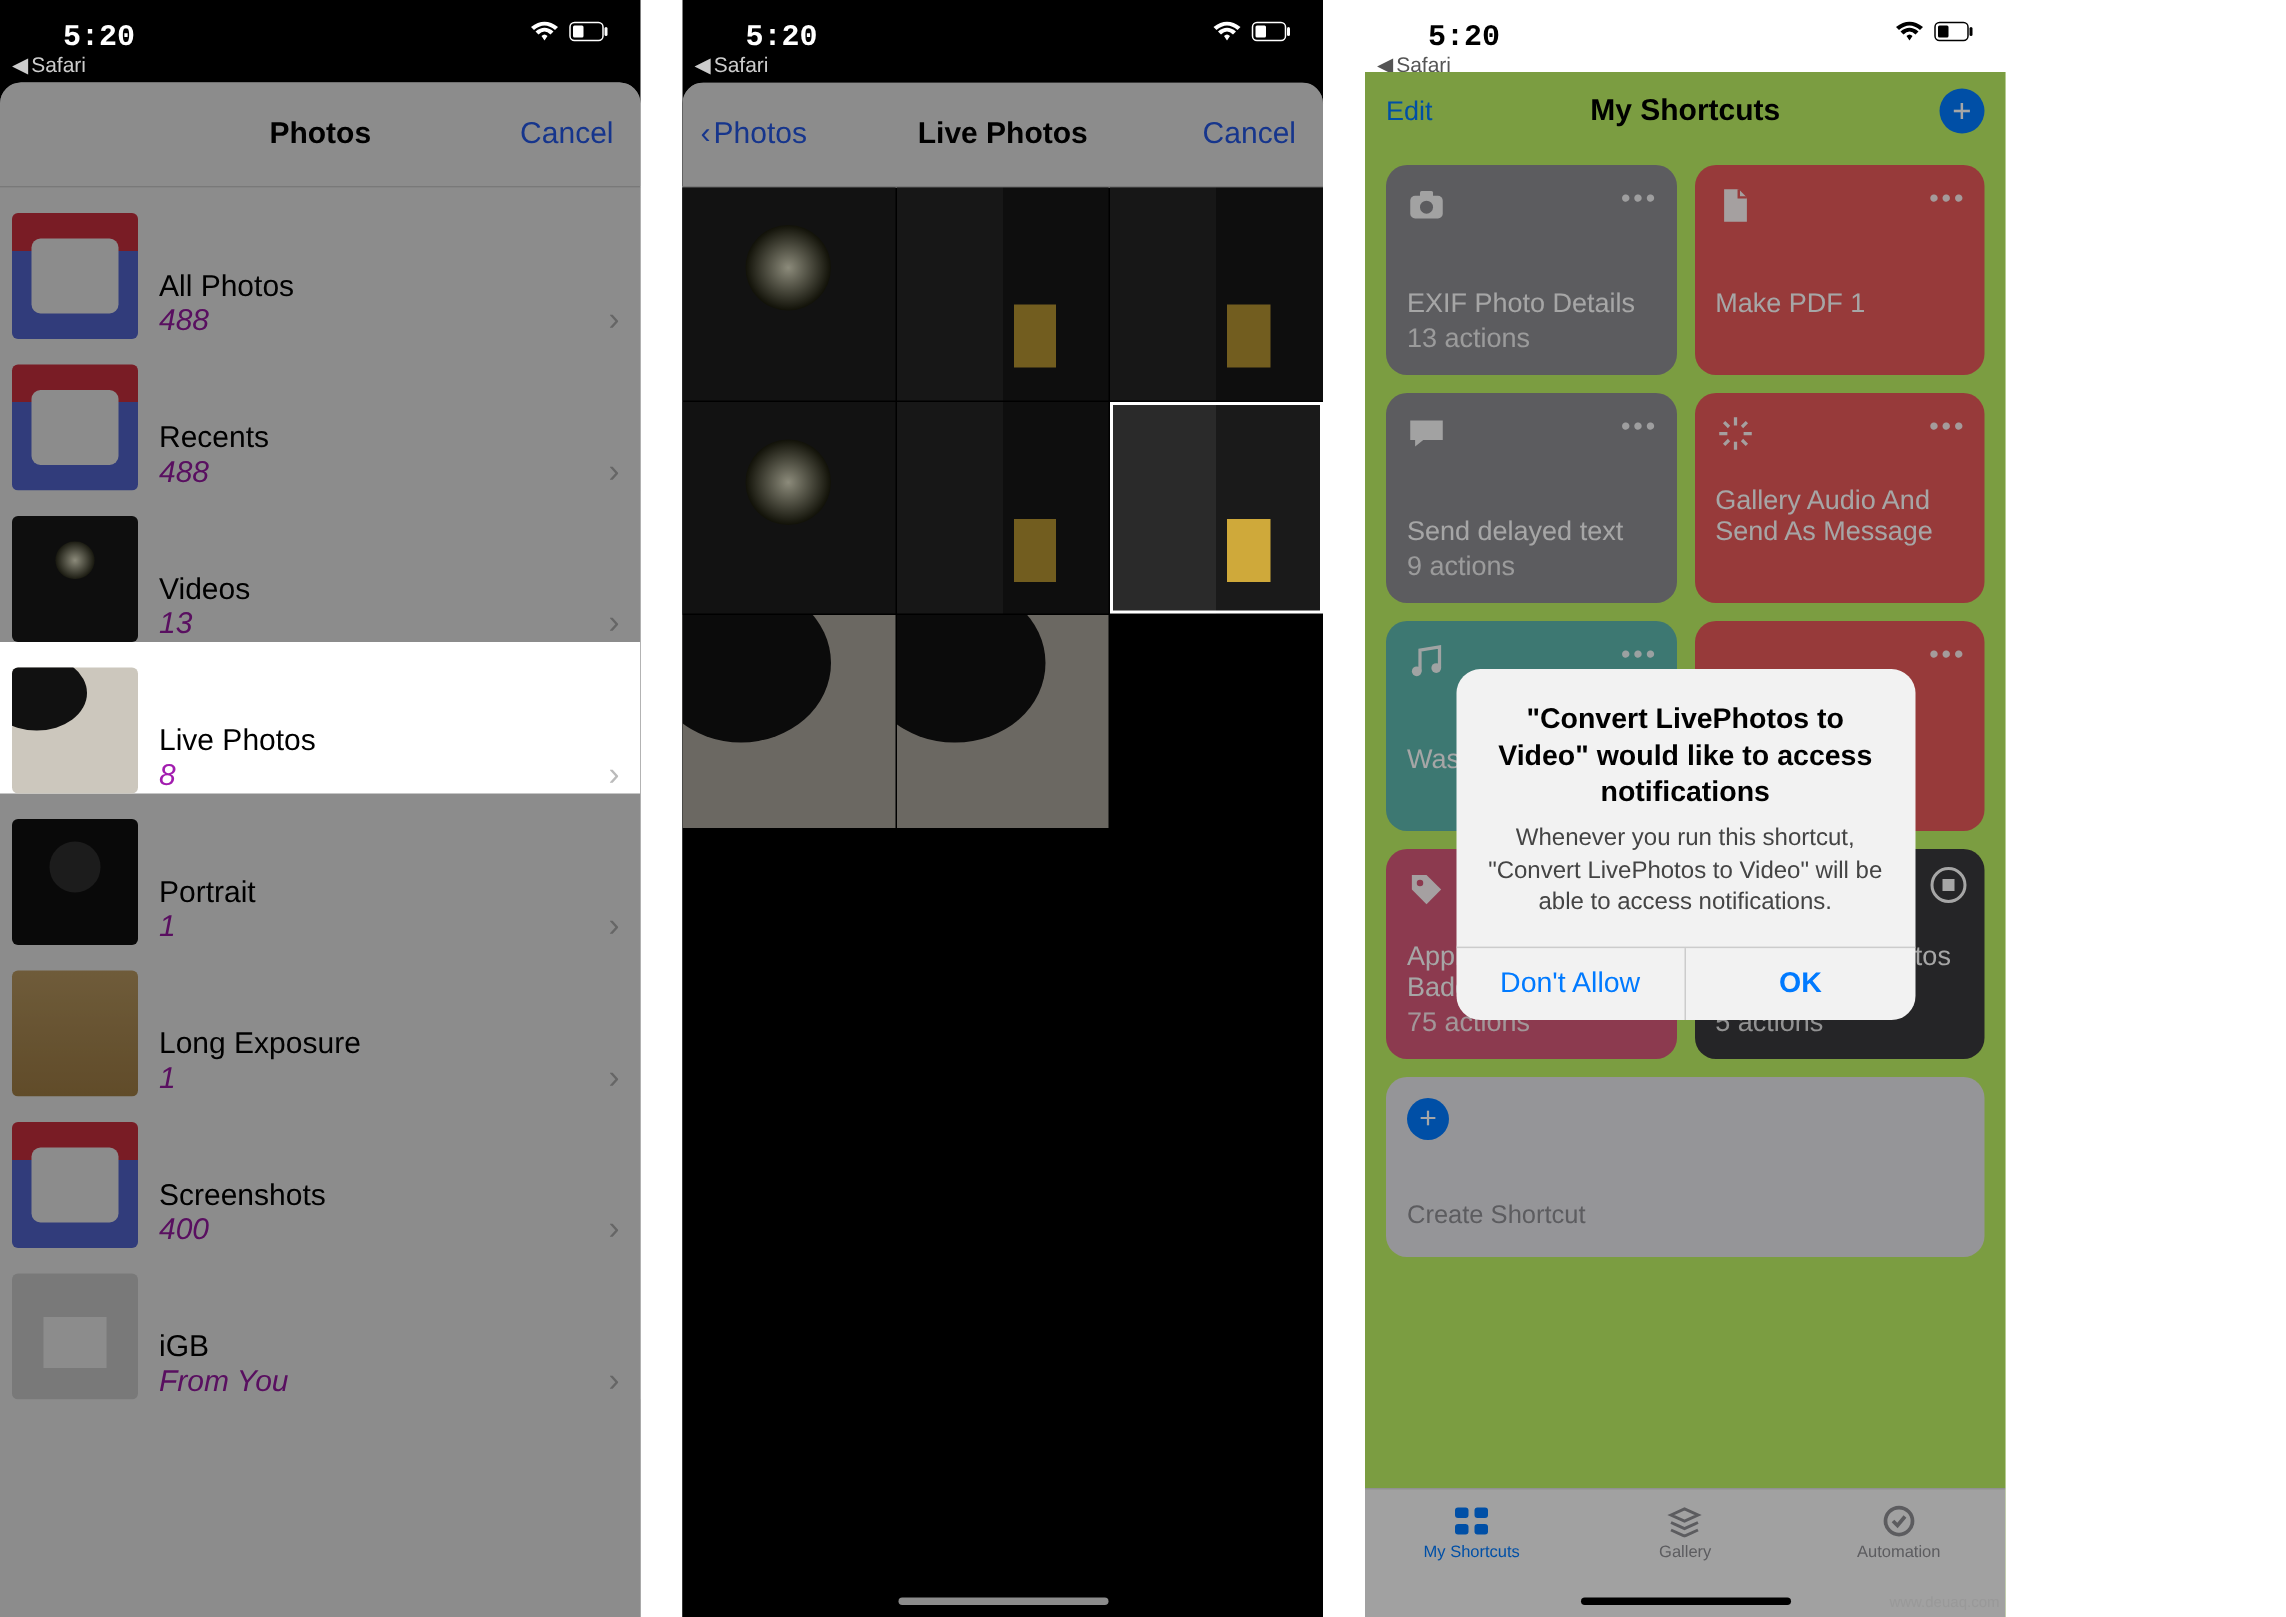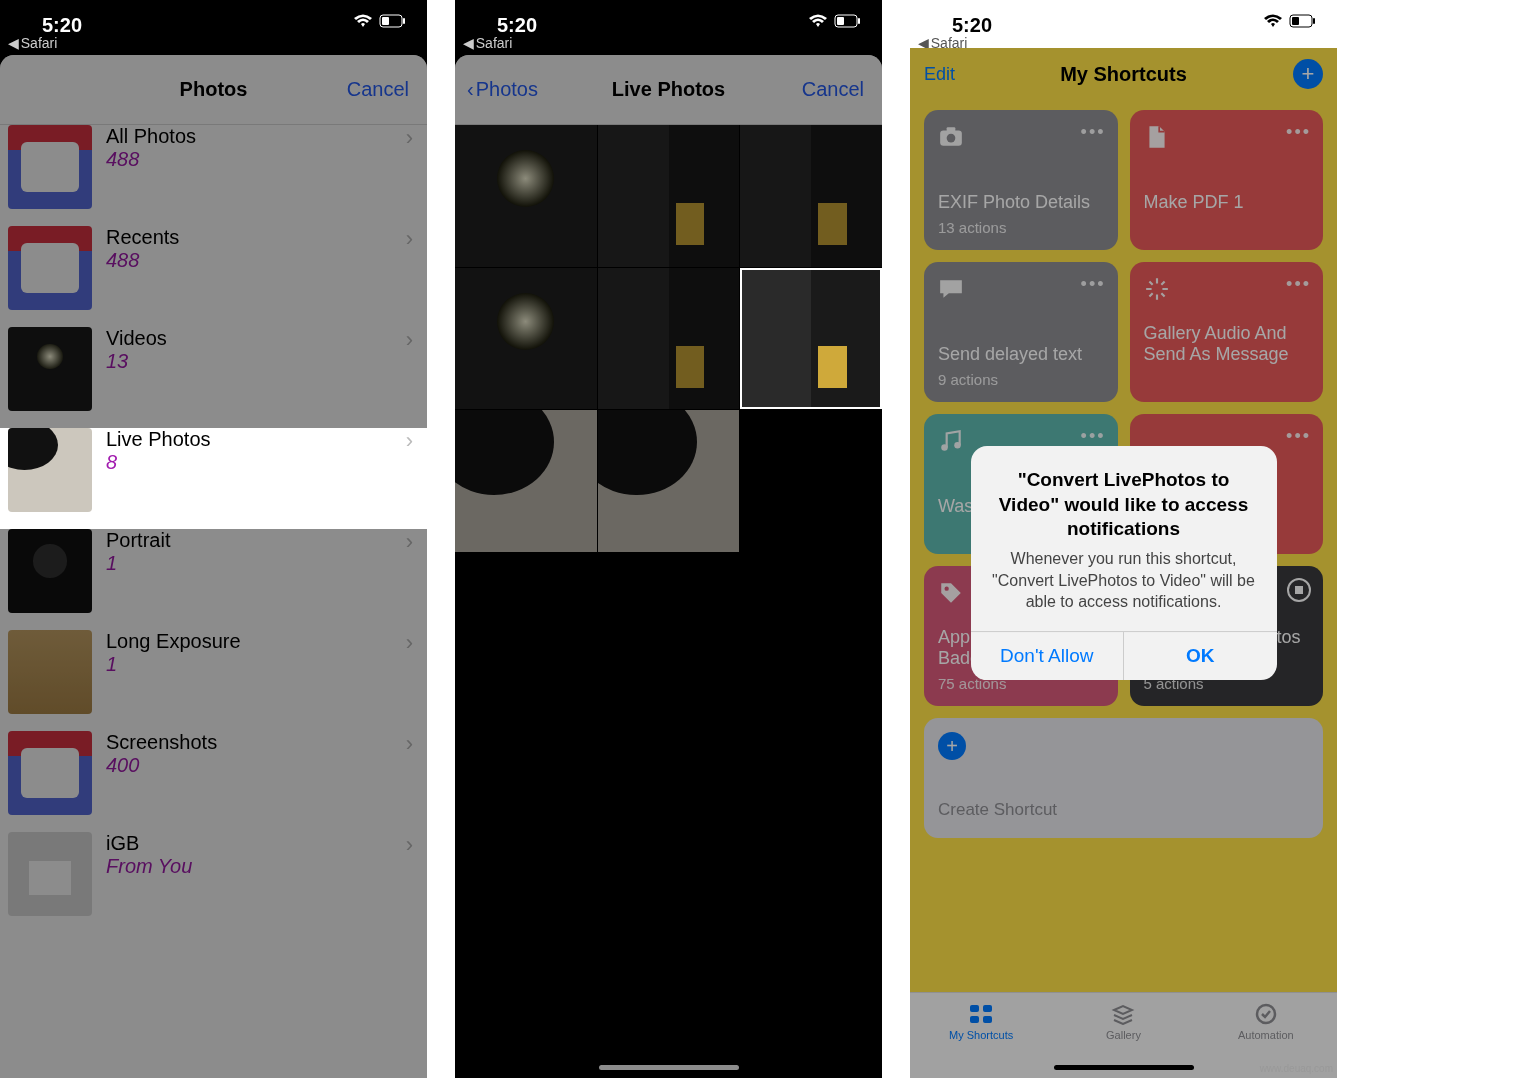--- a/index.html
+++ b/index.html
@@ -4,35 +4,35 @@
 <style>
   * { box-sizing: border-box; margin: 0; padding: 0; font-family: -apple-system, BlinkMacSystemFont, "Helvetica Neue", sans-serif; }
   body { background: #fff; width: 1524px; height: 1078px; display: flex; }
   .phone { position: relative; height: 1078px; background: #000; flex-shrink: 0; }
   .phone1 { width: 427px; }
   .phone2 { width: 427px; margin-left: 14px; }
   .phone3 { width: 427px; margin-left: 14px; background:#fff;}
   .gap { width: 14px; background: #fff; height: 1078px; }
 
   .status-bar { position: absolute; top: 0; left: 0; right: 0; height: 50px; color: #fff; display: flex; align-items: flex-start; padding: 14px 20px 0; font-size: 20px; font-weight: 600; }
-  .status-bar .time { flex:1; padding-left: 22px; }
+  .status-bar .time { flex:1; padding-left: 22px; font-family: Liberation Mono, monospace; }
   .status-bar .icons { display:flex; gap:6px; align-items:center; }
   .status-light .status-bar { color: #000; }
   .back-to { position: absolute; top: 35px; left: 8px; font-size: 14px; color: #ccc; display:flex; align-items:center; gap:2px;}
   .status-light .back-to { color:#555; }
 
   
   .picker-sheet { position:absolute; top:55px; left:0; right:0; bottom:0; background:#fff; border-top-left-radius:14px; border-top-right-radius:14px; overflow:hidden;}
   .dim-overlay { position:absolute; inset:0; background:rgba(0,0,0,0.45); pointer-events:none; z-index:5;}
   .picker-header { height:70px; display:flex; align-items:center; justify-content:center; position:relative; border-bottom:1px solid #ddd;}
   .picker-header .title { font-size:20px; font-weight:600; color:#000;}
   .picker-header .cancel { position:absolute; right:18px; font-size:20px; color:#2962ff; }
   .picker-header .back { position:absolute; left:12px; font-size:20px; color:#2962ff; display:flex; align-items:center; gap:2px;}
   .album-list { overflow:hidden; }
-  .album-row { display:flex; align-items:flex-start; height:101px; padding:0 14px 0 8px; position:relative; background:#fff;}
+  .album-row { display:flex; align-items:flex-end; height:101px; padding:0 14px 0 8px; position:relative; background:#fff;}
   .album-row.highlight { z-index:10; }
   .album-thumb { width:84px; height:84px; background:#444; border-radius:4px; flex-shrink:0; margin-right:14px; position:relative; overflow:hidden;}
   .album-info { flex:1; }
   .album-name { font-size:20px; color:#000; }
   .album-count { font-size:20px; color:#a21caf; margin-top:0;font-style:italic;}
   .chevron { color:#bbb; font-size:22px; }
 
   
   .t-screenshot { background: linear-gradient(#d34 0 30%, #5a6ee0 30% 100%);}
   .t-screenshot::after{content:"";position:absolute;inset:20% 15%;background:#fff;border-radius:6px;}
@@ -52,33 +52,33 @@
   .photo-cell.sel { outline:2px solid #fff; outline-offset:-2px; z-index:20;}
   .pc-light::after{content:"";position:absolute;left:30%;top:18%;width:40%;height:40%;background:radial-gradient(circle,#fffde0,#221 70%);border-radius:50%;}
   .pc-office{background:linear-gradient(90deg,#2a2a2a 0 50%,#1a1a1a 50%);}
   .pc-office::after{content:"";position:absolute;left:55%;top:55%;width:20%;height:30%;background:#cfa93a;}
   .pc-chair{background:#c4beb3;}
   .pc-chair::after{content:"";position:absolute;left:-15%;top:-15%;width:85%;height:75%;background:#141414;border-radius:50%;}
   .phone2 .picker-sheet{background:#000; border-top-left-radius:14px; border-top-right-radius:14px;}
   .phone2 .picker-header{background:#fff;}
 
   
-  .phone3 .body-area{position:absolute; top:48px; left:0; right:0; bottom:0; background:#fde047;}
+  .phone3 .body-area{position:absolute; top:48px; left:0; right:0; bottom:0; background:#bef264;}
   .nav3 { height:52px; display:flex; align-items:center; justify-content:center; position:relative; padding:0 14px;}
   .nav3 .title{font-size:20px; font-weight:600;}
   .nav3 .edit{position:absolute; left:14px; color:#007aff; font-size:18px;}
   .nav3 .plus{position:absolute; right:14px; width:30px; height:30px; border-radius:50%; background:#007aff; color:#fff; display:flex; align-items:center; justify-content:center; font-size:22px; font-weight:300;}
   .cards{padding:10px 14px; display:grid; grid-template-columns:1fr 1fr; gap:12px;}
   .card{height:140px; border-radius:14px; padding:14px; position:relative; color:#fff;}
   .card .more{position:absolute; top:12px; right:12px; opacity:.9; font-size:18px; letter-spacing:2px;}
   .card .stop{position:absolute; top:12px; right:12px; width:24px; height:24px; border:2px solid #fff; border-radius:50%; display:flex; align-items:center; justify-content:center;}
   .card .stop::after{content:"";width:8px;height:8px;background:#fff;}
   .card .icon{width:26px;height:26px;opacity:.95;}
   .card .ct{position:absolute; bottom:36px; left:14px; right:14px; font-size:18px; font-weight:500; line-height:1.2;}
-  .card .sub{position:absolute; bottom:14px; left:14px; font-size:15px; opacity:.85;}
+  .card .sub{position:absolute; bottom:14px; left:14px; font-size:18px; opacity:.85;}
   .c-gray{background:#8e8e93;}
   .c-red{background:#e85a5a;}
   .c-teal{background:#5eb8b0;}
   .c-pink{background:#d85a7a;}
   .c-dark{background:#3a3a3c;}
   .create-card{height:120px;border-radius:14px;background:#e5e5ea;padding:14px;grid-column:1/3;position:relative;}
   .create-plus{width:28px;height:28px;background:#007aff;border-radius:50%;color:#fff;display:flex;align-items:center;justify-content:center;font-size:20px;}
   .create-label{position:absolute;bottom:18px;left:14px;font-size:17px;color:#8e8e93;}
   .tabbar{position:absolute;bottom:0;left:0;right:0;height:86px;background:#f8f8f8;border-top:1px solid #ddd;display:flex;}
   .tab{flex:1;display:flex;flex-direction:column;align-items:center;justify-content:flex-start;padding-top:10px;gap:4px;color:#8e8e93;font-size:11px;}

